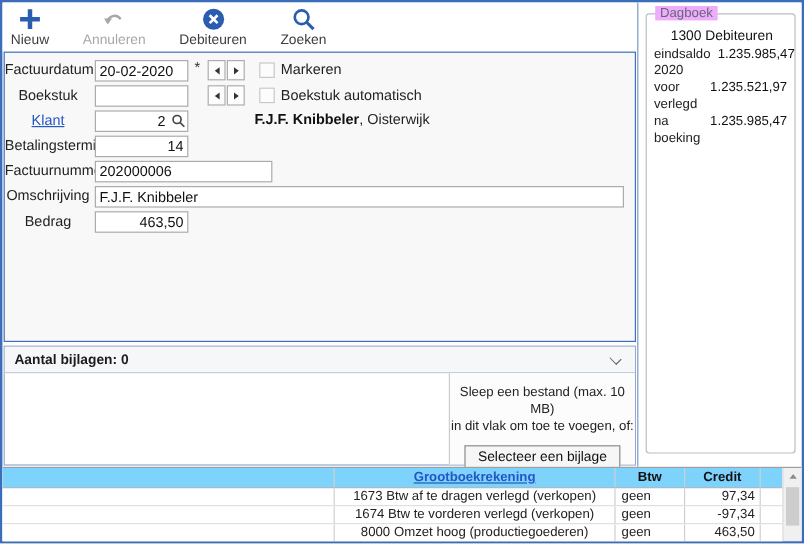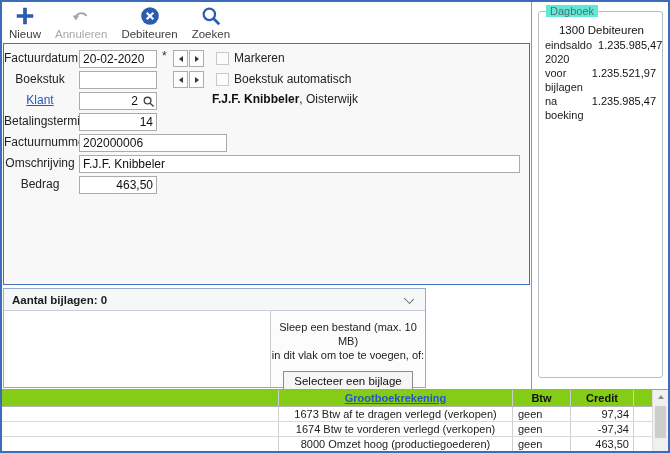--- a/index.html
+++ b/index.html
@@ -8,21 +8,21 @@
 
   .window {
     position: relative; width: 670px; height: 453px;
     background: #ffffff; border: 2px solid #3c6db8; overflow: hidden;
   }
 
   
   .toolbar {
     position: absolute; left: 0; top: 0; width: 528px; height: 41px;
     background: #ffffff; display: flex; align-items: flex-start;
-    padding: 3px 0 0 7px; gap: 14px;
+    padding: 3px 0 0 7px; gap: 28px;
   }
   .tb-btn { display: flex; flex-direction: column; align-items: center; gap: 1px; cursor: default; }
   .tb-btn svg { display: block; }
   .tb-label { font-size: 11.5px; color: #3d3d3d; white-space: nowrap; }
   .tb-btn.disabled .tb-label { color: #a8a8a8; }
 
   
   .form-panel {
     position: absolute; left: 1px; top: 41px; width: 527px; height: 242px;
     border: 1px solid #4070bc; background: #f8f8f8;
@@ -51,21 +51,21 @@
     position: absolute; width: 13px; height: 13px; background: #fcfcfc;
     border: 1px solid #c9c9c9;
   }
   .cb-label { position: absolute; font-size: 12px; color: #222; line-height: 15px; }
   .klant-display { position: absolute; font-size: 12px; color: #222; white-space: nowrap; padding-left: 44px; }
   .klant-display b { color: #111; }
   .search-in-field { position: absolute; }
 
   
   .bijlagen-panel {
-    position: absolute; left: 1px; top: 286px; width: 423px; height: 100px;
+    position: absolute; left: 1px; top: 286px; width: 527px; height: 100px;
     border: 1px solid #94a9cb; background: #fff;
   }
   .bijlagen-header {
     position: relative; height: 22px; background: #f6f7f9; border-bottom: 1px solid #c4cedd;
     display: flex; align-items: center; padding: 0 8px;
   }
   .bijlagen-title { font-size: 11.5px; font-weight: bold; color: #1c1c1c; }
   .chevron {
     position: absolute; right: 12px; top: 6px; width: 8px; height: 8px; cursor: pointer;
   }
@@ -88,37 +88,37 @@
   
   .dagboek-panel {
     position: absolute; left: 529px; top: 0; width: 137px; height: 387px;
     background: #fff; border-left: 1px solid #7c9ac8;
   }
   .groupbox {
     position: absolute; left: 6px; top: 9px; width: 125px; height: 367px;
     border: 1px solid #b9bec4; border-radius: 3px;
   }
   .groupbox-legend {
-    position: absolute; left: 7px; top: -7px; background: #5eead4; padding: 0 4px;
+    position: absolute; left: 7px; top: -7px; background: #f0abfc; padding: 0 4px;
     font-size: 11px; color: #5f6a75;
   }
   .dagboek-body { padding: 12px 6px 0 6px; }
   .dagboek-account { font-size: 11.5px; font-weight: normal; color: #111; padding-left: 2px; margin-bottom: 2px; text-align: center; }
   .dagboek-row { display: flex; font-size: 11px; color: #222; line-height: 14px; }
   .dagboek-row .dlabel { flex: 1; text-align: left; padding-right: 6px; }
   .dagboek-row .dvalue { width: 72px; text-align: right; color: #111; }
 
   
   .grid {
     position: absolute; left: 0; top: 387px; width: 666px; height: 62px;
     border-top: 1px solid #9f9f9f; font-size: 11px; background: #fff;
   }
   .grid-inner { position: absolute; left: 0; top: 0; right: 16px; bottom: 0; }
   .g-row { display: flex; height: 15px; border-bottom: 1px solid #d9d9d9; background: #fff; }
-  .g-row.header { height: 17px; background: #84cc16; border-bottom: 1px solid #b5b5b5; }
+  .g-row.header { height: 17px; background: #7dd3fc; border-bottom: 1px solid #b5b5b5; }
   .g-cell { border-right: 1px solid #cfcfcf; overflow: hidden; white-space: nowrap; line-height: 14px; padding-top: 0; }
   .g-row.header .g-cell { font-weight: bold; text-align: center; line-height: 16px; color: #111; }
   .c0 { width: 277px; }
   .c1 { width: 234px; text-align: center; color: #222; }
   .c2 { width: 58px; padding-left: 5px; color: #222; }
   .c3 { width: 63px; text-align: right; padding-right: 4px; color: #222; }
   .c4 { width: 18px; border-right: none; }
   .g-row.header .c1 a { color: #2456c4; text-decoration: underline; cursor: pointer; }
   .scrollbar {
     position: absolute; right: 0; top: 0; width: 16px; bottom: 0;
@@ -240,21 +240,21 @@
   <div class="dagboek-panel">
     <div class="groupbox">
       <span class="groupbox-legend">Dagboek</span>
       <div class="dagboek-body">
         <div class="dagboek-account">1300 Debiteuren</div>
         <div class="dagboek-row">
           <span class="dlabel">eindsaldo 2020</span>
           <span class="dvalue">1.235.985,47</span>
         </div>
         <div class="dagboek-row">
-          <span class="dlabel">voor bijlagen</span>
+          <span class="dlabel">voor verlegd</span>
           <span class="dvalue">1.235.521,97</span>
         </div>
         <div class="dagboek-row">
           <span class="dlabel">na boeking</span>
           <span class="dvalue">1.235.985,47</span>
         </div>
       </div>
     </div>
   </div>
 

